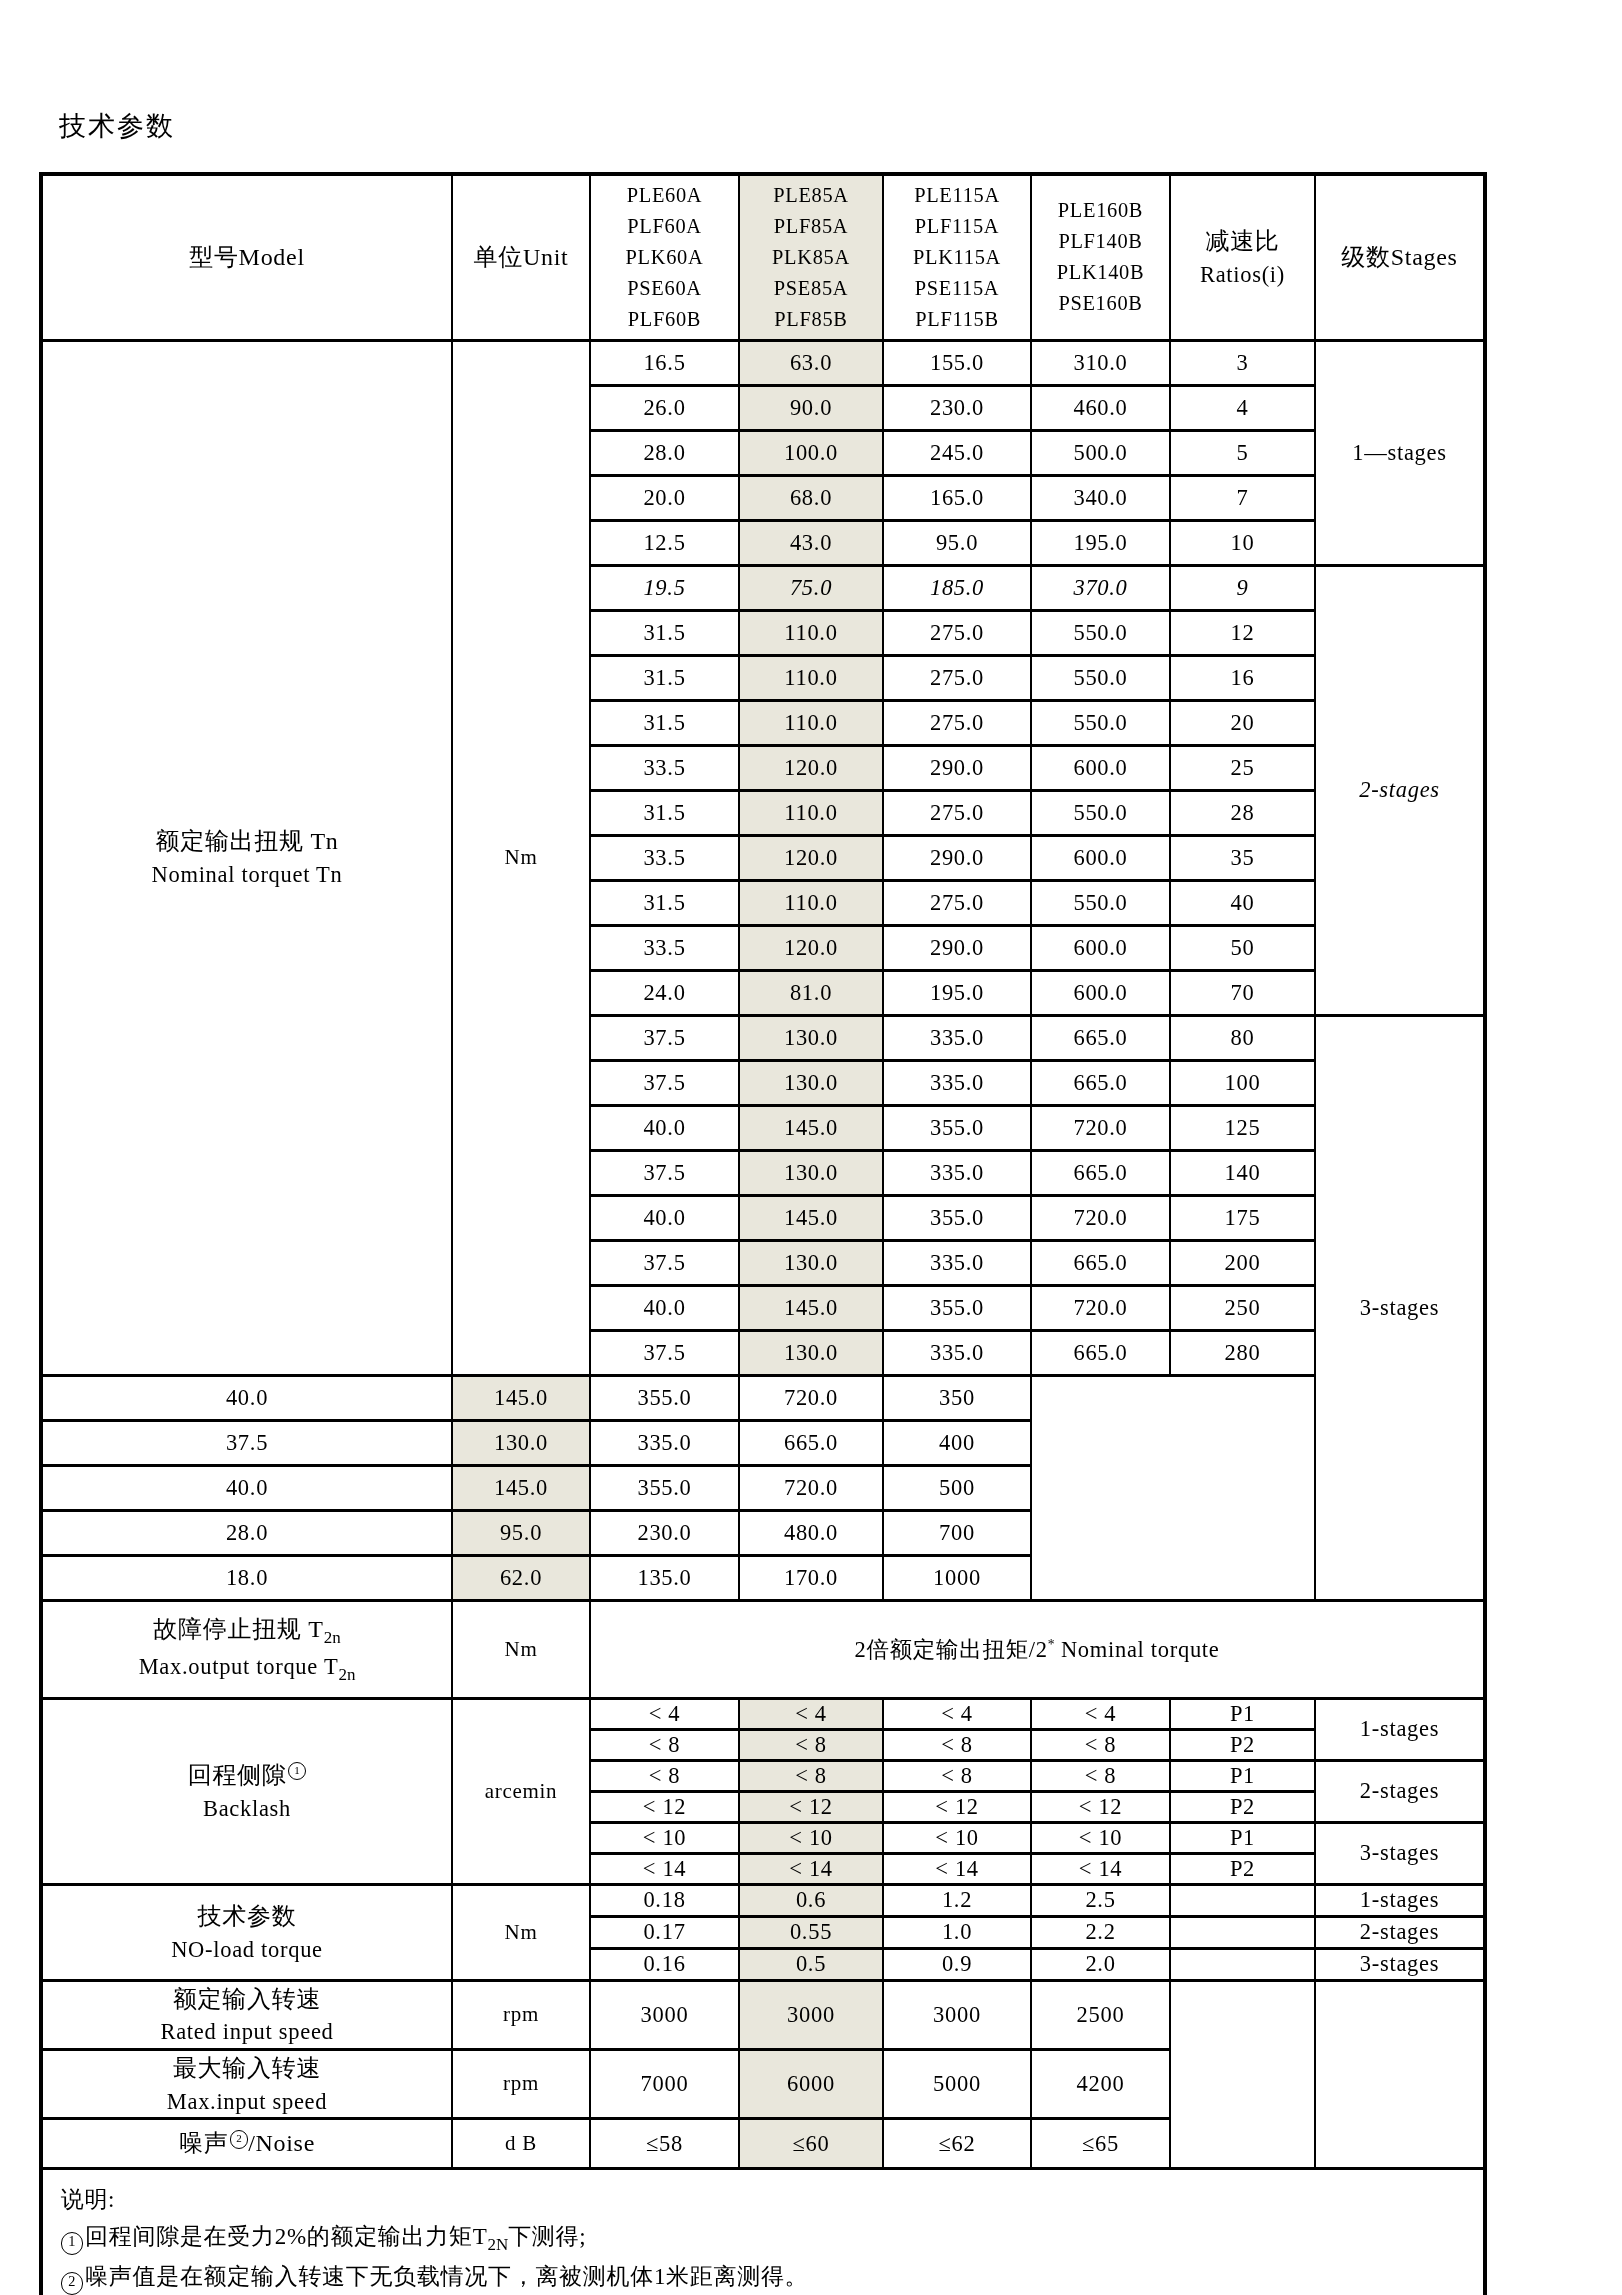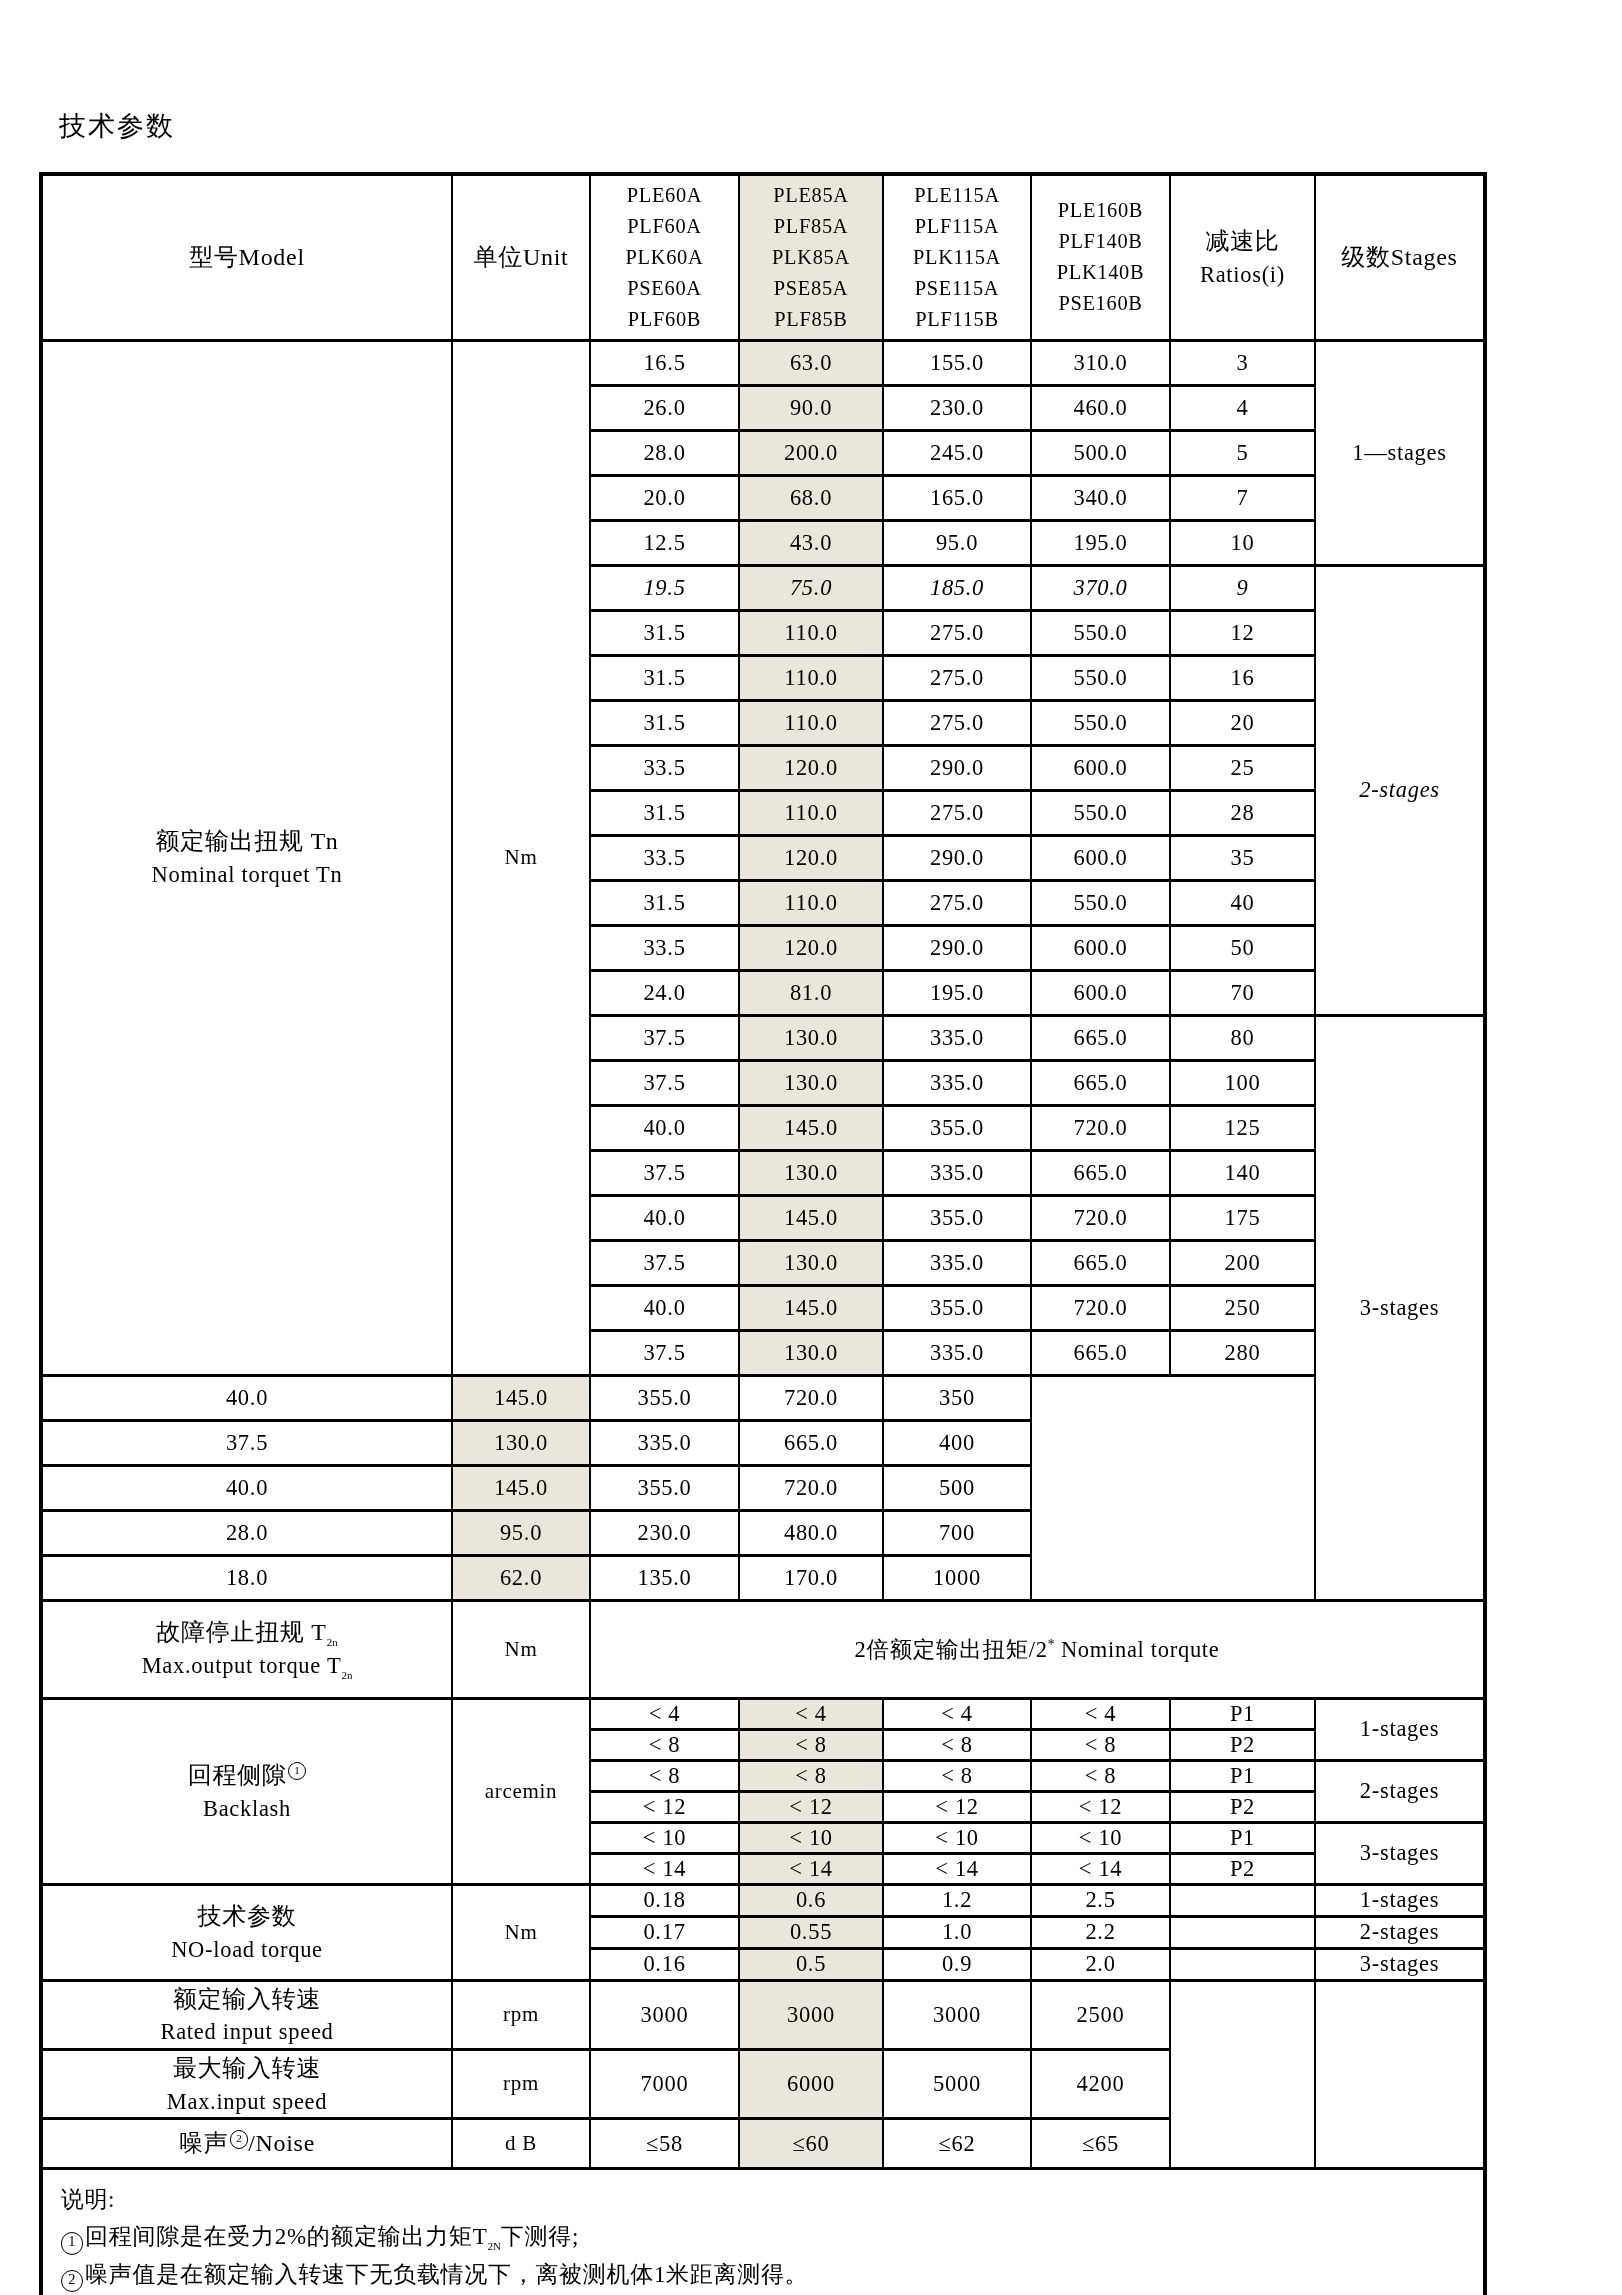--- a/index.html
+++ b/index.html
@@ -10,21 +10,21 @@
   table{border-collapse:collapse;table-layout:fixed;width:1444px;border:4.8px solid #000;}
   td{border:2px solid #000;border-top-width:3.4px;border-bottom-width:3.4px;
      text-align:center;vertical-align:middle;font-size:22.5px;padding:0;letter-spacing:0.7px;}
   .hl{background:#e9e7dc;}
   .mc{font-size:20.4px;}
   .mc div{line-height:31px;}
   .lblcn{font-size:24px;line-height:1.45;}
   .lblen{font-size:22.5px;line-height:1.4;}
   .unit{font-size:21px;}
   .stage{font-size:22.5px;}
-  .sb{font-size:11px;vertical-align:sub;letter-spacing:0;}
+  .sb{font-size:17px;vertical-align:sub;letter-spacing:0;}
   .sp{font-size:13.6px;vertical-align:super;letter-spacing:0;}
   .circs{display:inline-block;min-width:16.4px;height:16.4px;line-height:14.3px;border:1.4px solid #000;
          border-radius:50%;font-size:11px;text-align:center;vertical-align:super;
          margin-left:1.4px;letter-spacing:0;}
   .circ{display:inline-block;min-width:20.4px;height:20.4px;line-height:17.7px;border:1.4px solid #000;
         border-radius:50%;font-size:14.3px;text-align:center;vertical-align:-2px;
         margin-right:2px;letter-spacing:0;}
   .notes-cell{text-align:left;padding:11px 17.7px;font-size:23px;}
   .notes-cell div{line-height:1.62;}
 </style>
@@ -97,21 +97,21 @@
         </tr>
         <tr style="height: 45px;">
           <td>26.0</td>
           <td class="hl">90.0</td>
           <td>230.0</td>
           <td>460.0</td>
           <td>4</td>
         </tr>
         <tr style="height: 45px;">
           <td>28.0</td>
-          <td class="hl">200.0</td>
+          <td class="hl">100.0</td>
           <td>245.0</td>
           <td>500.0</td>
           <td>5</td>
         </tr>
         <tr style="height: 45px;">
           <td>20.0</td>
           <td class="hl">68.0</td>
           <td>165.0</td>
           <td>340.0</td>
           <td>7</td>

